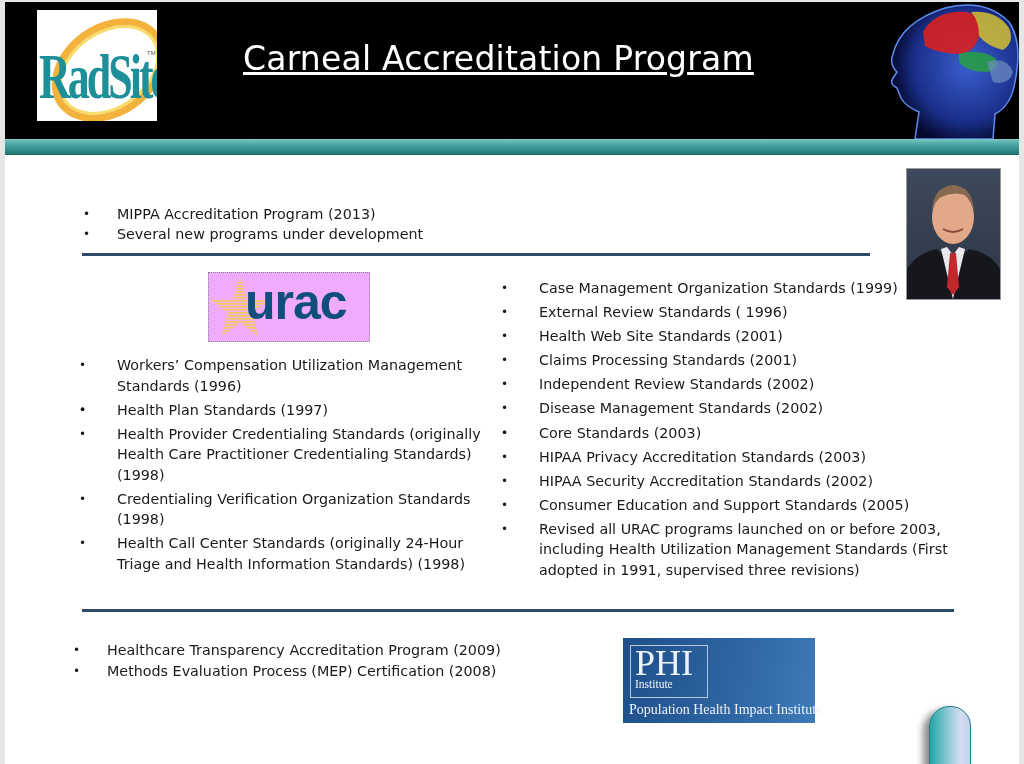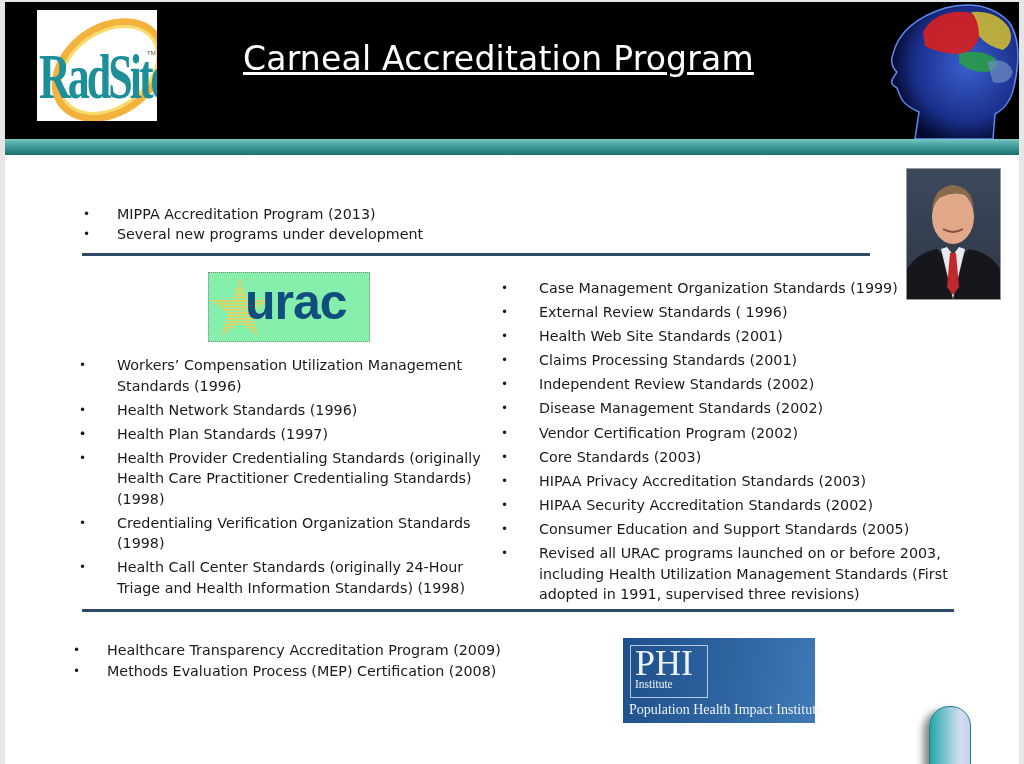--- a/index.html
+++ b/index.html
@@ -14,21 +14,21 @@
   .radsite-logo .tm { position:absolute; left:110px; top:40px; font-size:6px; color:#555; }
   .title { position:absolute; left:238px; top:37px; font-size:33px; color:#fff; font-family:"DejaVu Sans", sans-serif; letter-spacing:0.2px;text-decoration:underline; }
   .brain { position:absolute; left:870px; top:0; width:144px; height:137px; }
   .bullet-list { position:absolute; margin:0; padding:0; list-style:none; font-family:"DejaVu Sans", sans-serif; font-size:14.3px; color:#1a1a1a; }
   .bullet-list li { position:relative; line-height:20.5px; }
   .bullet-list li .dot { position:absolute; font-size:12px; }
   .top-list { left:78px; top:202px; }
   .top-list li { padding-left:34px; line-height:20px; }
   .top-list li .dot { left:0; }
   .rule { position:absolute; height:3px; background:#2e4a66; }
-  .urac-logo { position:absolute; left:203px; top:270px; width:160px; height:68px; border:1px dotted #888; background:#86efac; }
+  .urac-logo { position:absolute; left:203px; top:270px; width:160px; height:68px; border:1px dotted #888; background:#f0abfc; }
   .urac-logo .word { position:absolute; left:36px; top:0; font-size:50px; font-weight:bold; color:#0f4e7d; font-family:"Liberation Sans", sans-serif; letter-spacing:-1px; }
   .left-list { left:74px; top:353px; width:430px; }
   .left-list li { padding-left:38px; margin-bottom:3.6px; }
   .left-list li .dot { left:0; }
   .right-list { left:496px; top:276px; width:460px; }
   .right-list li { padding-left:38px; margin-bottom:3.6px; }
   .right-list li .dot { left:0; }
   .bottom-list { left:68px; top:638px; }
   .bottom-list li { padding-left:34px; line-height:21px; }
   .bottom-list li .dot { left:0; }
@@ -94,36 +94,36 @@
           <rect width="4" height="1.6" fill="#efcf58"></rect>
         </pattern>
       </defs>
       <polygon points="31,3 38,26 62,26 43,40 50,64 31,50 12,64 19,40 0,26 24,26" fill="url(#stripes)"></polygon>
     </svg>
     <div class="word">urac</div>
   </div>
 
   <ul class="bullet-list left-list">
     <li><span class="dot">•</span><span>Workers’ Compensation Utilization Management Standards (1996)</span></li>
-    <li><span class="dot">•</span><span>Health Network Standards (1996)</span></li>
+    <li><span class="dot">•</span></li>
     <li><span class="dot">•</span></li>
     <li><span class="dot">•</span><span>Health Plan Standards (1997)</span></li>
     <li><span class="dot">•</span><span>Health Provider Credentialing Standards (originally Health Care Practitioner Credentialing Standards)(1998)</span></li>
     <li><span class="dot">•</span><span>Credentialing Verification Organization Standards (1998)</span></li>
     <li><span class="dot">•</span><span>Health Call Center Standards (originally 24-Hour Triage and Health Information Standards) (1998)</span></li>
   </ul>
 
   <ul class="bullet-list right-list">
     <li><span class="dot">•</span><span>Case Management Organization Standards (1999)</span></li>
     <li><span class="dot">•</span><span>External Review Standards ( 1996)</span></li>
     <li><span class="dot">•</span><span>Health Web Site Standards (2001)</span></li>
     <li><span class="dot">•</span><span>Claims Processing Standards (2001)</span></li>
     <li><span class="dot">•</span><span>Independent Review Standards (2002)</span></li>
     <li><span class="dot">•</span><span>Disease Management Standards (2002)</span></li>
-    <li><span class="dot">•</span><span>Vendor Certification Program (2002)</span></li>
+    <li><span class="dot">•</span></li>
     <li><span class="dot">•</span><span>Core Standards (2003)</span></li>
     <li><span class="dot">•</span><span>HIPAA Privacy Accreditation Standards (2003)</span></li>
     <li><span class="dot">•</span><span>HIPAA Security Accreditation Standards (2002)</span></li>
     <li><span class="dot">•</span><span>Consumer Education and Support Standards (2005)</span></li>
     <li><span class="dot">•</span><span>Revised all URAC programs launched on or before 2003, including Health Utilization Management Standards (First adopted in 1991, supervised three revisions)</span></li>
   </ul>
 
   <div class="rule" style="left:77px; top:607px; width:872px;"></div>
 
   <ul class="bullet-list bottom-list">

